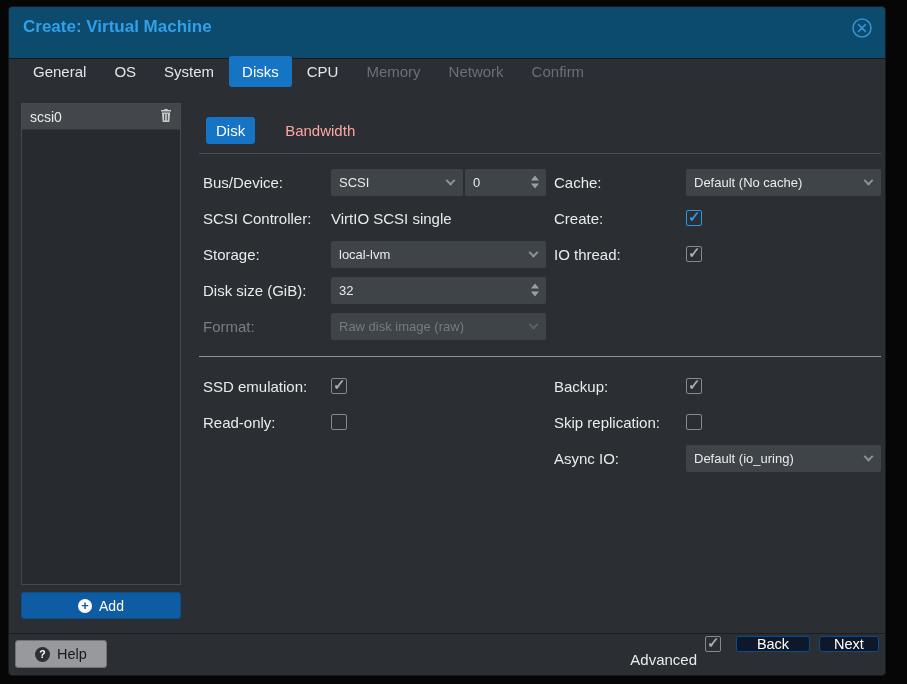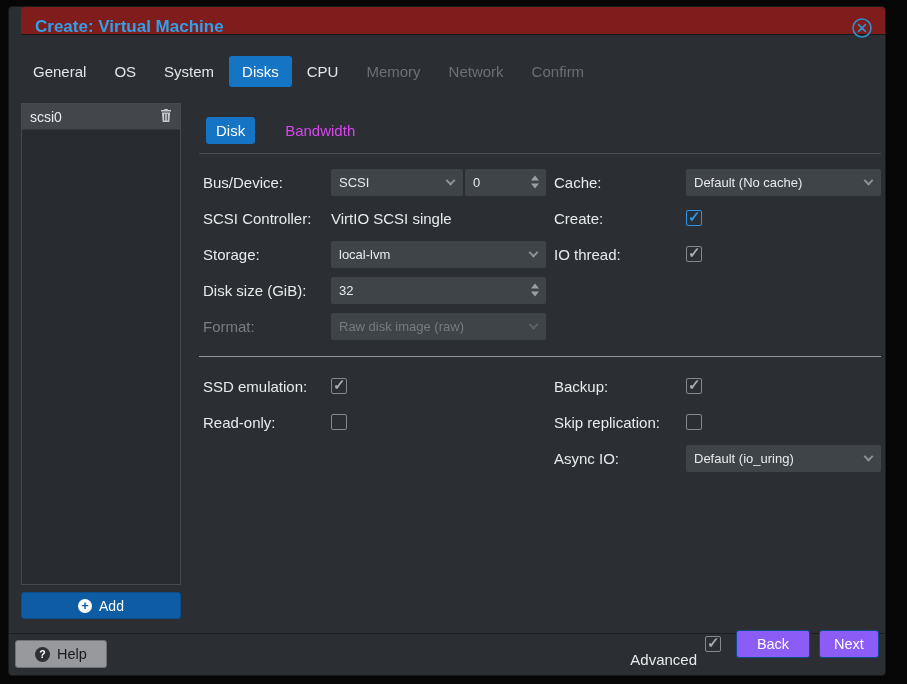--- a/index.html
+++ b/index.html
@@ -10,22 +10,22 @@
     position:relative;
     overflow:hidden;
     color:#e8eaec;
   }
   .dialog {
     position:absolute; left:8px; top:6px; width:878px; height:670px;
     background:#2b2f33; border:1px solid #17191b; border-radius:4px;
   }
   
   .dlg-header {
-    position:absolute; top:0; left:12px; right:0; height:28px;
-    background:#7f1d1d; border-bottom:1px solid #17191b; border-radius:4px 4px 0 0;
+    position:absolute; top:0; left:0; right:0; height:52px;
+    background:#0c4a6e; border-bottom:1px solid #17191b; border-radius:4px 4px 0 0;
   }
   .dlg-title {
     position:absolute; left:14px; top:10px; font-size:17px; font-weight:700; color:#31a0e8;
   }
   .close-btn { position:absolute; right:12px; top:10px; width:22px; height:22px; cursor:pointer; }
   
   .tabbar {
     position:absolute; top:44px; left:0; right:0; height:40px;
     display:flex; align-items:center; padding-left:11px; gap:2px;
   }
@@ -48,21 +48,21 @@
     display:flex; align-items:center; justify-content:center; gap:7px;
     font-size:14px; cursor:pointer;
   }
   .add-icon {
     width:14px; height:14px; border-radius:50%; background:#fff; color:#0e5ca4;
     font-size:13px; font-weight:700; line-height:13px; text-align:center; display:inline-block;
   }
   
   .content { position:absolute; left:190px; top:98px; width:682px; }
   .subtab-row { display:flex; align-items:center; gap:20px; padding:12px 0 0 7px; }
-  .subtab { font-size:15px; padding:5px 10px; border-radius:3px; color:#d946ef; cursor:pointer; }
+  .subtab { font-size:15px; padding:5px 10px; border-radius:3px; color:#fca5a5; cursor:pointer; }
   .subtab.active { background:#1574c4; color:#fff; }
   .divider-dark { border-bottom:1px solid #4a4e52; margin-top:9px; }
   .divider-light { border-bottom:1px solid #90959a; margin:12px 0 11px 0; }
   .rows { margin-top:10px; }
   .row { display:flex; align-items:center; height:36px; }
   .lbl { font-size:15px; color:#e8eaec; }
   .lbl.left-lbl  { margin-left:4px; width:128px; }
   .lbl.right-lbl { margin-left:8px; width:132px; }
   .lbl.disabled  { color:#787e83; }
   .fl { width:215px; display:flex; align-items:center; }
@@ -109,21 +109,21 @@
   }
   .help-icon {
     width:15px; height:15px; border-radius:50%; background:#2c2f33; color:#fff;
     font-size:10.5px; font-weight:700; line-height:15px; text-align:center; display:inline-block;
   }
   .footer-right {
     position:absolute; right:6px; bottom:7px; display:flex; align-items:center; gap:9px;
   }
   .adv-label { font-size:15px; color:#e8eaec; margin-right:-1px;margin-top:32px; }
   .btn-blue {
-    height:28px; background:#8b5cf6; border:1px solid #0a4d8b; border-radius:3px;
+    height:16px; background:#0f172a; border:1px solid #0a4d8b; border-radius:3px;
     color:#fff; font-size:14.5px; display:flex; align-items:center; justify-content:center;
     cursor:pointer; font-family:"Liberation Sans", sans-serif;
   }
   .btn-back { width:74px; margin-left:6px; }
   .btn-next { width:60px; }
 </style>
 </head>
 <body>
 
 <div class="dialog">

